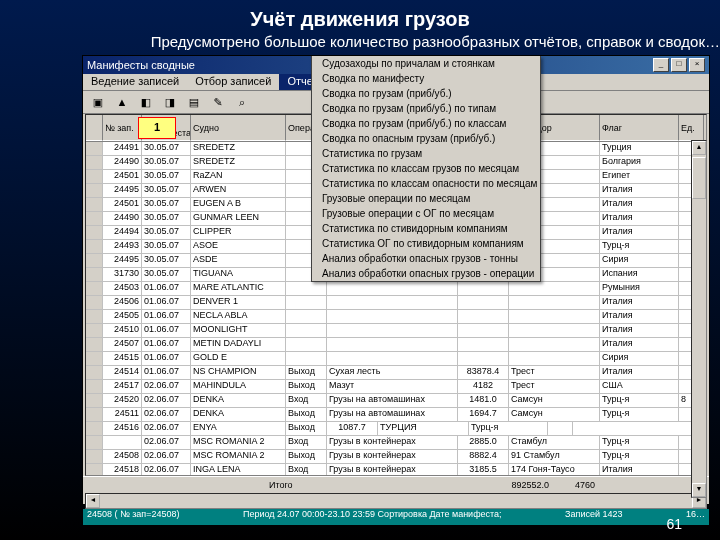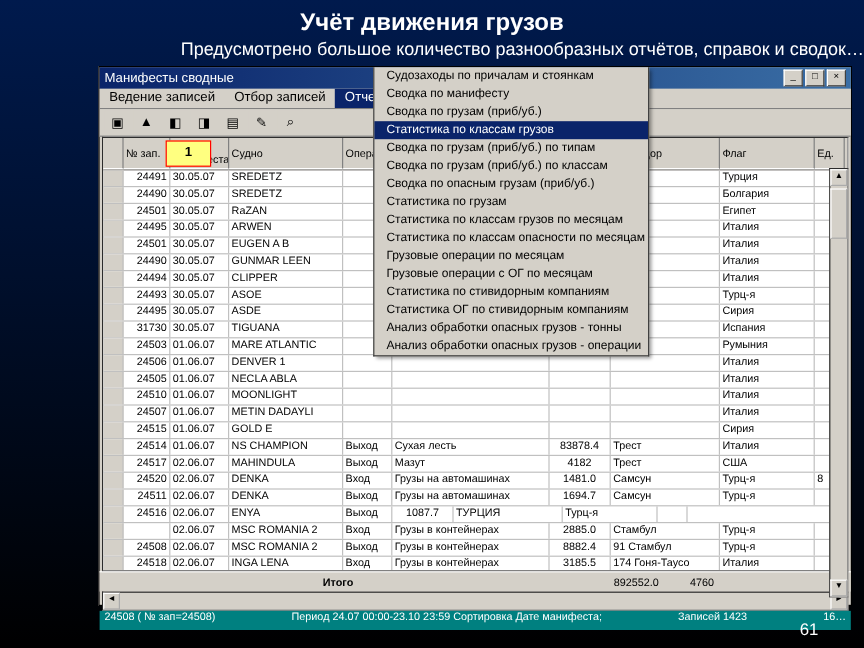--- a/index.html
+++ b/index.html
@@ -377,21 +377,21 @@
             <div class="gc c6">3185.5</div>
             <div class="gc c7">174 Гоня-Таусо</div>
             <div class="gc c8">Италия</div>
             <div class="gc c9"></div>
           </div>
         </div>
     </div>
 
     <div class="summary">
       <div style="width:186px"></div>
-      <div style="width:60px;font-weight:bold">Итого</div>
+      <div style="width:60px;font-weight:normal">Итого</div>
       <div style="width:160px"></div>
       <div style="width:60px;text-align:right">892552.0</div>
       <div style="width:40px;text-align:right;padding-left:6px">4760</div>
     </div>
 
     <div class="hscroll">
       <div class="scrollbtn">◄</div>
       <div style="flex:1"></div>
       <div class="scrollbtn">►</div>
     </div>
@@ -406,21 +406,20 @@
     <div class="scrollbar">
       <div class="scrollbtn">▲</div>
       <div class="scrollthumb"></div>
       <div class="scrollbtn" style="position:absolute;bottom:0">▼</div>
     </div>
 
     <div class="dropdown" id="dropdown">
         <div class="dditem">Судозаходы по причалам и стоянкам</div>
         <div class="dditem">Сводка по манифесту</div>
         <div class="dditem">Сводка по грузам (приб/уб.)</div>
-        <div class="dditem sel">Статистика по классам грузов</div>
         <div class="dditem">Сводка по грузам (приб/уб.) по типам</div>
         <div class="dditem">Сводка по грузам (приб/уб.) по классам</div>
         <div class="dditem">Сводка по опасным грузам (приб/уб.)</div>
         <div class="dditem">Статистика по грузам</div>
         <div class="dditem">Статистика по классам грузов по месяцам</div>
         <div class="dditem">Статистика по классам опасности по месяцам</div>
         <div class="dditem">Грузовые операции по месяцам</div>
         <div class="dditem">Грузовые операции с ОГ по месяцам</div>
         <div class="dditem">Статистика по стивидорным компаниям</div>
         <div class="dditem">Статистика ОГ по стивидорным компаниям</div>

